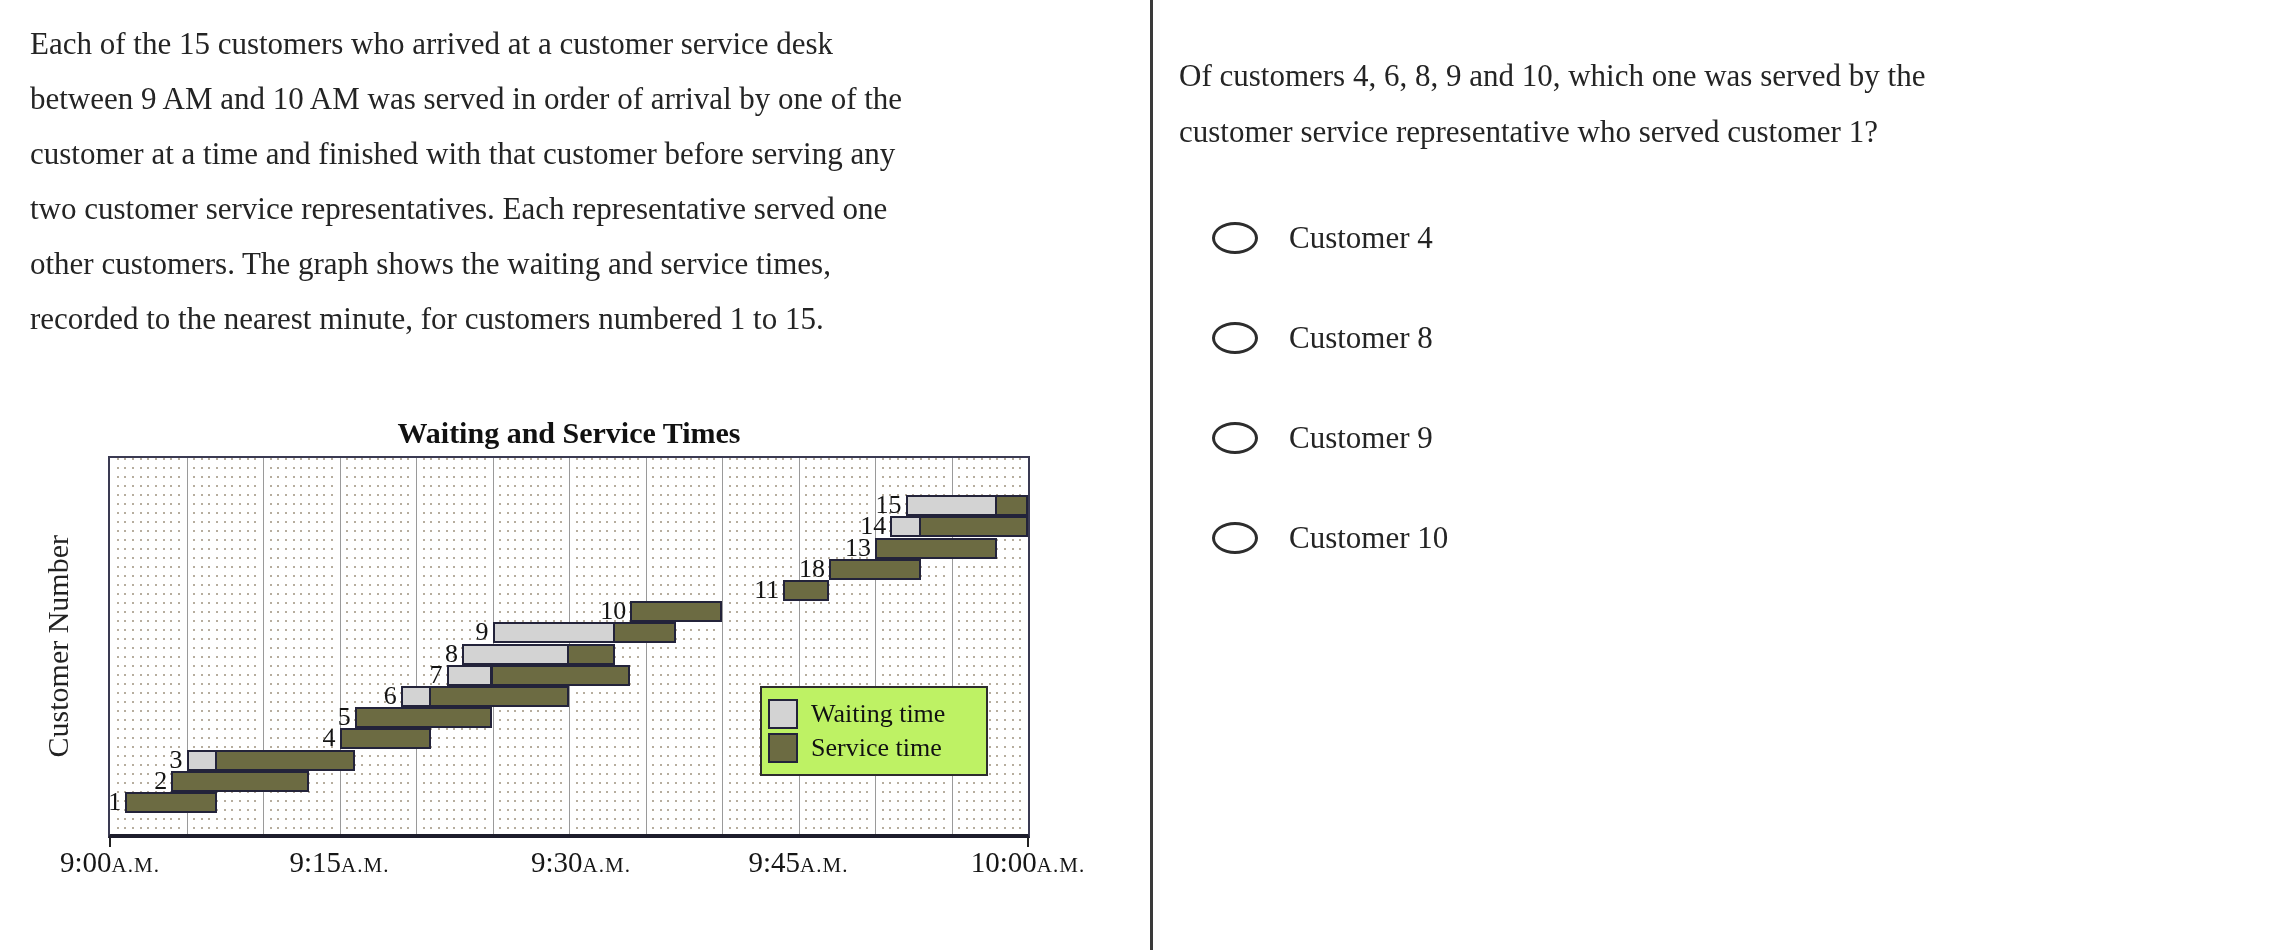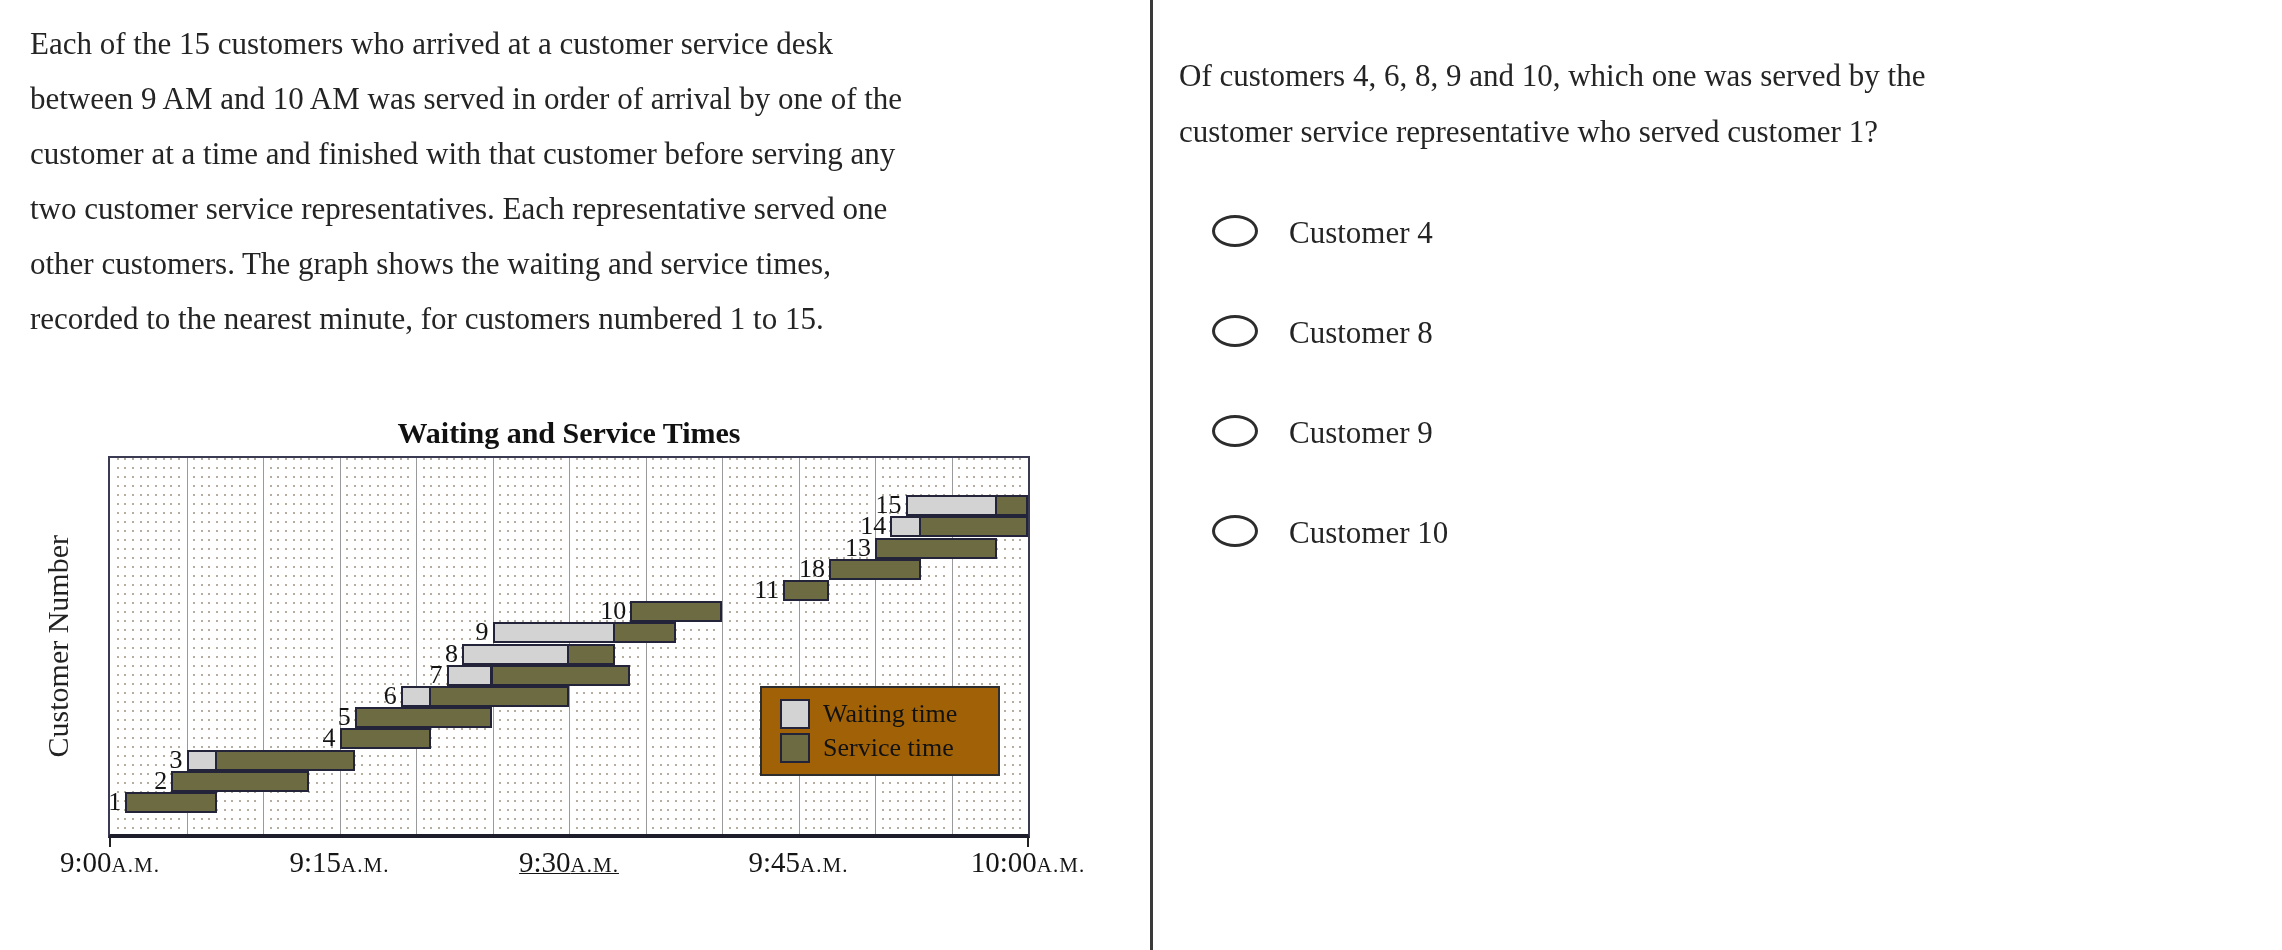--- a/index.html
+++ b/index.html
@@ -27,21 +27,21 @@
   .minor-gridline { position: absolute; top: 0; width: 2px; height: 100%;
         background: repeating-linear-gradient(to bottom, #b6ad9e 0 2px, transparent 2px 9px); }
   .major-gridline { position: absolute; top: 0; width: 1px; height: 100%; background: #9a9a9a; }
 
   .bar-seg { position: absolute; height: 21px; border: 2px solid #23233a; }
 
   .customer-number-label { position: absolute; font-size: 26px; line-height: 27px; color: #141414;
                            text-align: right; }
 
   .legend { position: absolute; left: 650px; top: 228px; width: 218px;
-            background: #a16207; border: 2px solid #2d2d2d; padding: 9px 0 9px 18px; }
+            background: #bef264; border: 2px solid #2d2d2d; padding: 9px 0 9px 6px; }
   .legend-row { display: flex; align-items: center; gap: 13px; height: 34px; }
   .legend-swatch { width: 26px; height: 26px; border: 2px solid #23233a; flex: 0 0 auto; }
   .legend-label { font-size: 26px; color: #111; white-space: nowrap; }
 
   .x-tick-label { position: absolute; transform: translateX(-50%); white-space: nowrap;
                   top: 846px; color: #161616; }
   .x-tick-label .time { font-size: 29px; }
   .x-tick-label .meridiem { font-size: 21px; letter-spacing: 1px; }
   .x-tick-stub { position: absolute; top: 838px; width: 2px; height: 9px; background: #222; }
 
@@ -49,21 +49,21 @@
   .panel-divider { position: absolute; left: 1150px; top: 0; width: 3px; height: 950px;
                    background: #3a3a3a; }
 
   
   .right-panel { position: absolute; left: 1153px; top: 0; width: 1129px; height: 950px; }
 
   .question { position: absolute; left: 26px; top: 48px; width: 1010px;
               font-size: 31px; line-height: 56px; color: #242424; }
 
   .options { position: absolute; left: 59px; top: 215px; }
-  .option-row { display: flex; align-items: flex-start; height: 46px; margin-bottom: 54px;
+  .option-row { display: flex; align-items: center; height: 46px; margin-bottom: 54px;
                 cursor: pointer; }
   .radio { width: 40px; height: 26px; border: 3px solid #2d2d2d; border-radius: 50%;
            background: transparent; flex: 0 0 auto; }
   .option-label { margin-left: 31px; font-size: 31px; color: #242424; white-space: nowrap; }
 </style>
 </head>
 <body>
 
 <div class="left-panel">
   <div class="passage" id="passage">
@@ -247,21 +247,21 @@
           <div class="legend-swatch" style="background: rgb(108, 107, 66);"></div>
           <div class="legend-label">Service time</div>
         </div>
       </div>
     </div>
 
   <div id="x-axis">
       <div class="x-tick-label" style="left: 110px;"><span class="time">9:00</span><span class="meridiem">A.M.</span></div>
       <div class="x-tick-stub" style="left: 109px;"></div>
       <div class="x-tick-label" style="left: 339.5px;"><span class="time">9:15</span><span class="meridiem">A.M.</span></div>
-      <div class="x-tick-label" style="left: 569px; text-decoration: underline;"><span class="time">9:30</span><span class="meridiem">A.M.</span></div>
+      <div class="x-tick-label" style="left: 581px;"><span class="time">9:30</span><span class="meridiem">A.M.</span></div>
       <div class="x-tick-label" style="left: 798.5px;"><span class="time">9:45</span><span class="meridiem">A.M.</span></div>
       <div class="x-tick-label" style="left: 1028px;"><span class="time">10:00</span><span class="meridiem">A.M.</span></div>
       <div class="x-tick-stub" style="left: 1027px;"></div>
     </div>
 </div>
 
 <div class="panel-divider"></div>
 
 <div class="right-panel">
   <div class="question" id="question">

